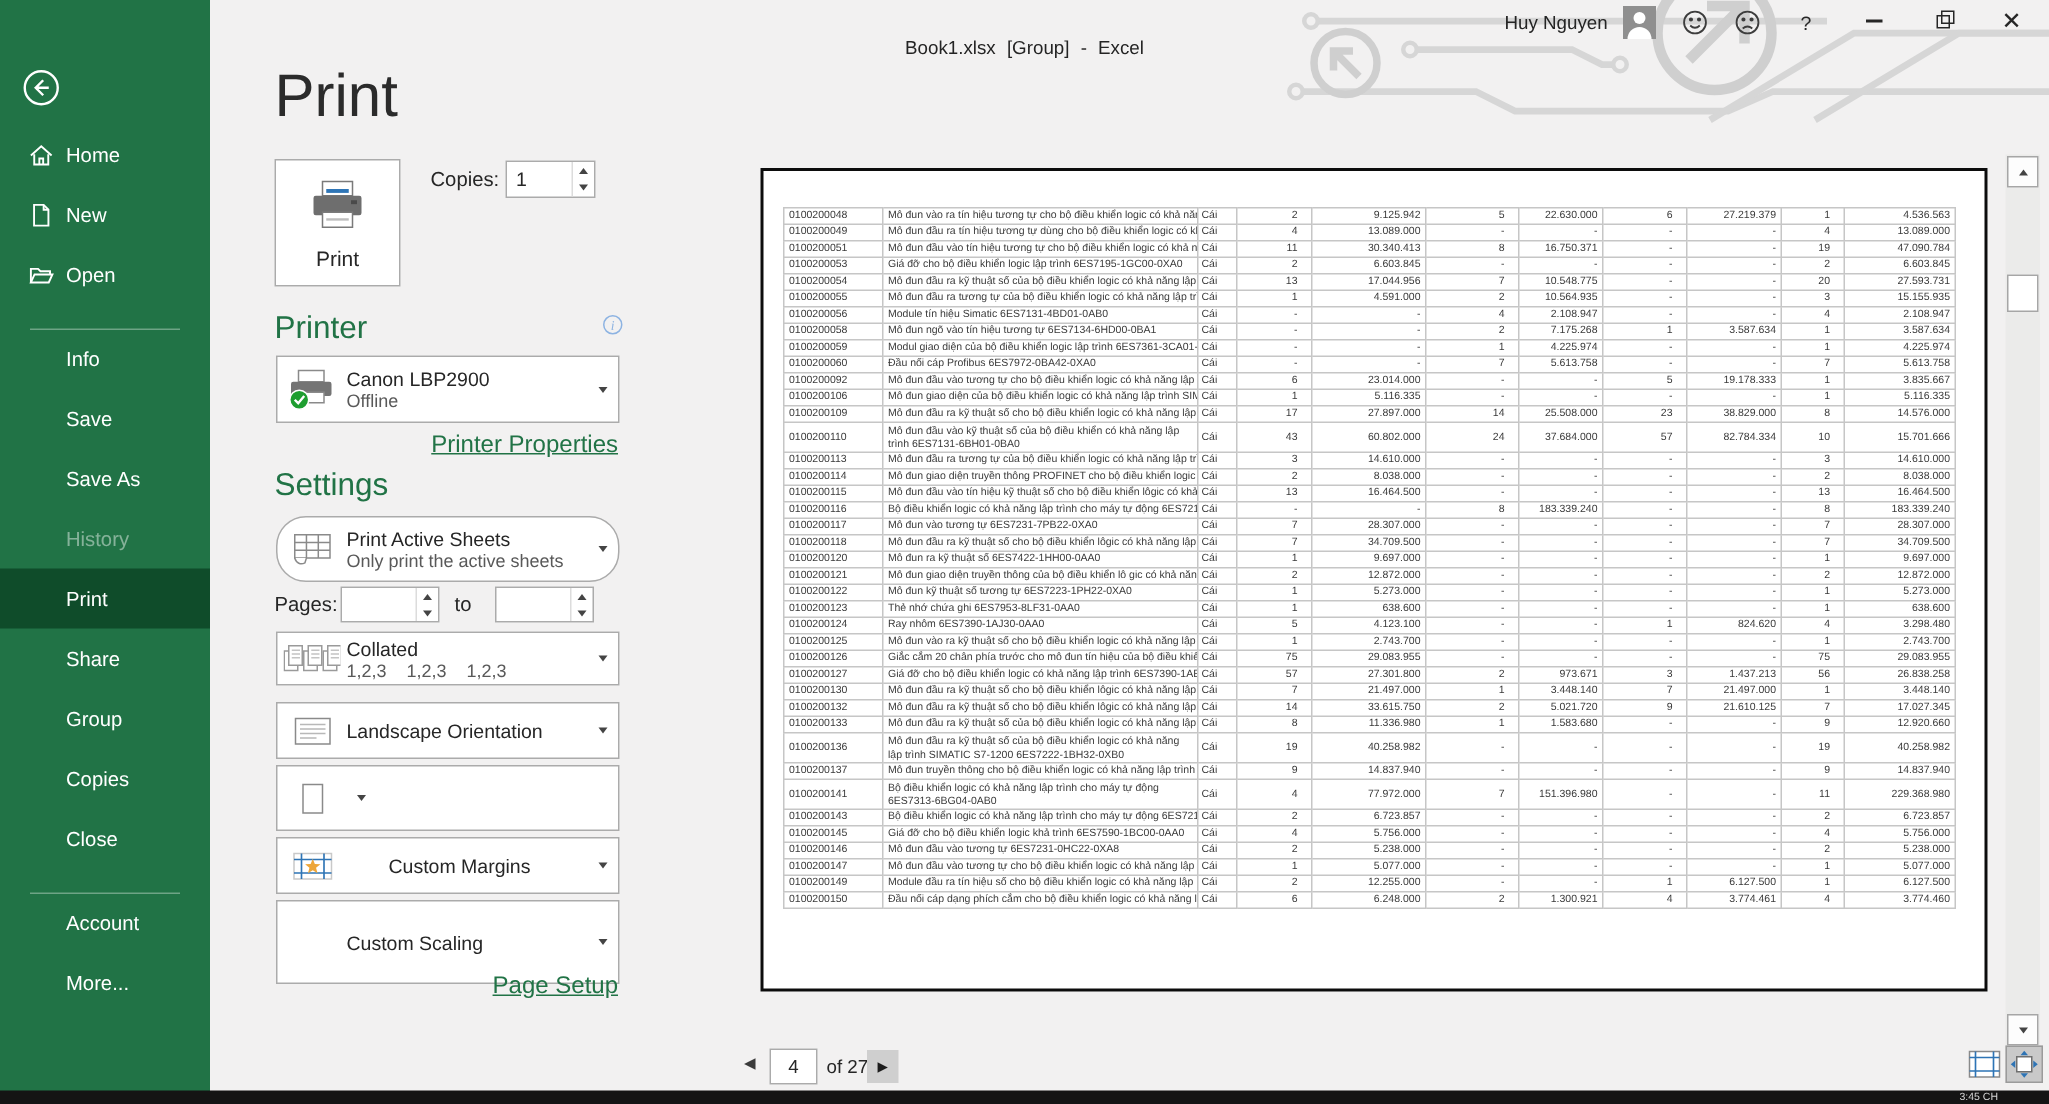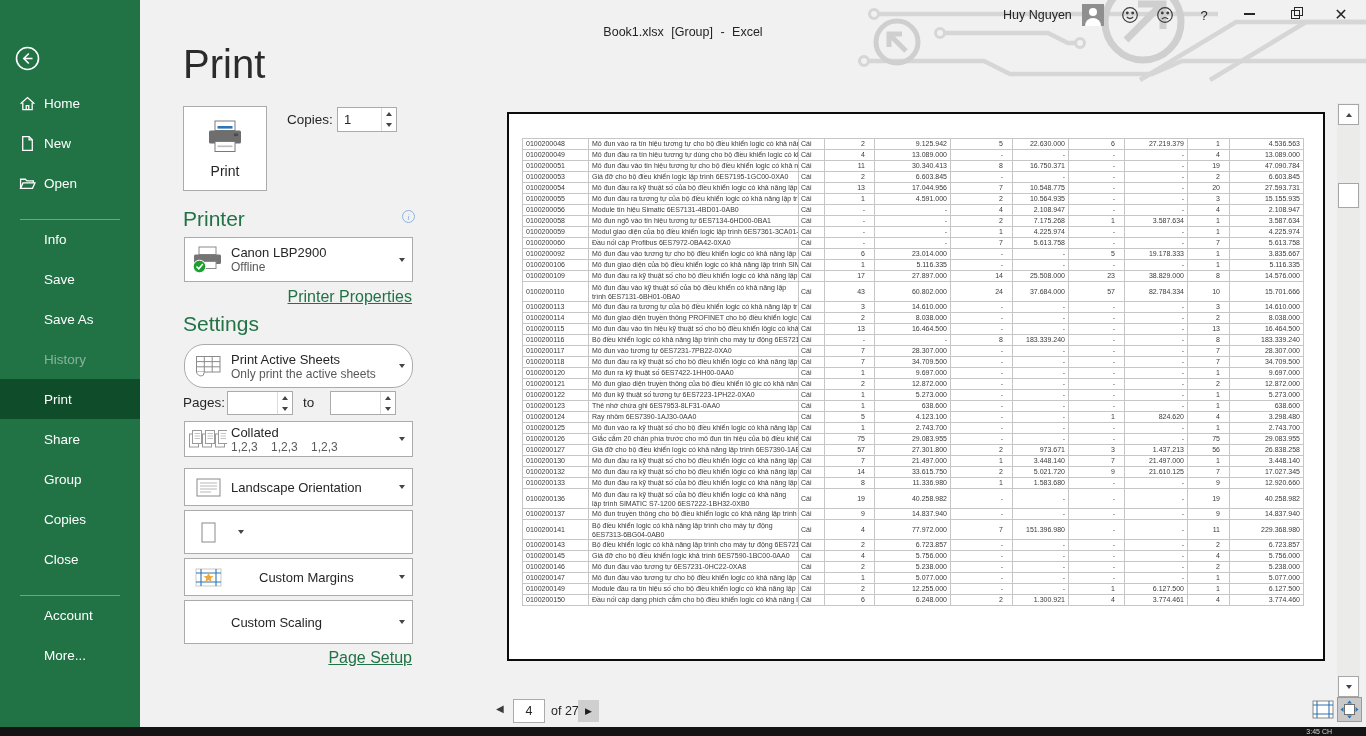--- a/index.html
+++ b/index.html
@@ -62,21 +62,21 @@
   .dd .txt{flex:1;min-width:0;}
   .dd .main{font-size:13px;color:#262626;white-space:nowrap;overflow:hidden;}
   .dd .sub{font-size:12px;color:#595959;white-space:pre;overflow:hidden;}
   .dd .chev{width:20px;flex-shrink:0;display:flex;justify-content:center;}
   .dd-printer{top:237px;height:45px;}
   .dd-sheets{top:344px;height:44px;border-radius:20px;}
   .dd-collated{top:421px;height:36px;}
   .dd-landscape{top:468px;height:38px;}
   .dd-a4{top:510px;height:44px;}
   .dd-margins{top:558px;height:38px;gap:28px;}
-  .dd-scaling{top:600px;height:44px;}
+  .dd-scaling{top:600px;height:56px;}
   .dd-scaling .txt{padding-left:46px;}
   .g-link{position:absolute;left:183px;width:229px;text-align:right;font-size:16px;color:#217346;
     text-decoration:underline;cursor:pointer;}
   .lnk-props{top:288px;} .lnk-setup{top:649px;}
   .pages-lbl{position:absolute;left:183px;top:395px;font-size:13.5px;}
   .pages-from{left:227px;top:391px;width:66px;height:24px;}
   .pages-to-lbl{position:absolute;left:303px;top:395px;font-size:13.5px;}
   .pages-to{left:330px;top:391px;width:66px;height:24px;}
 
   

